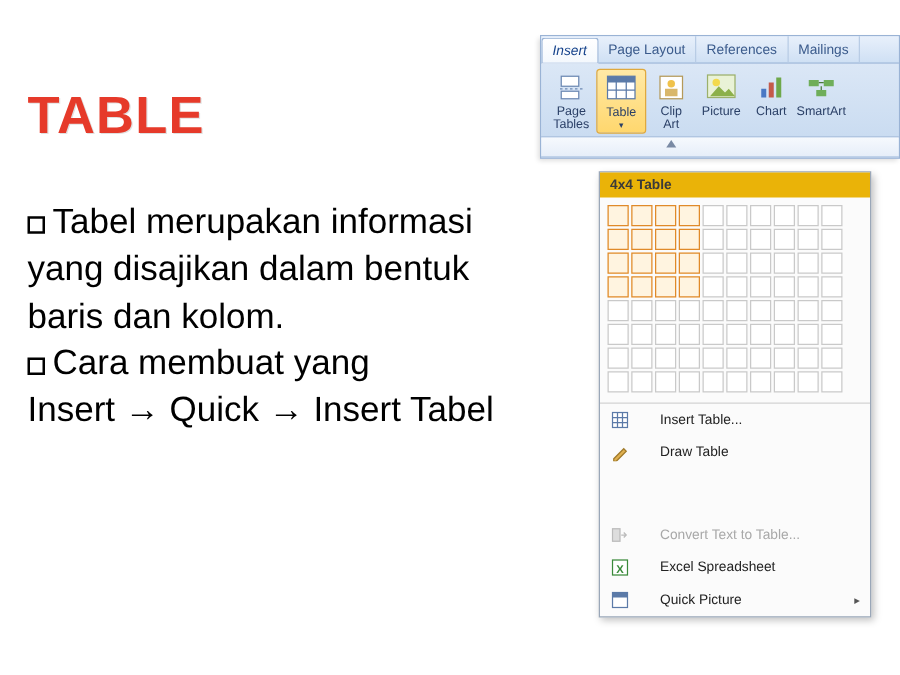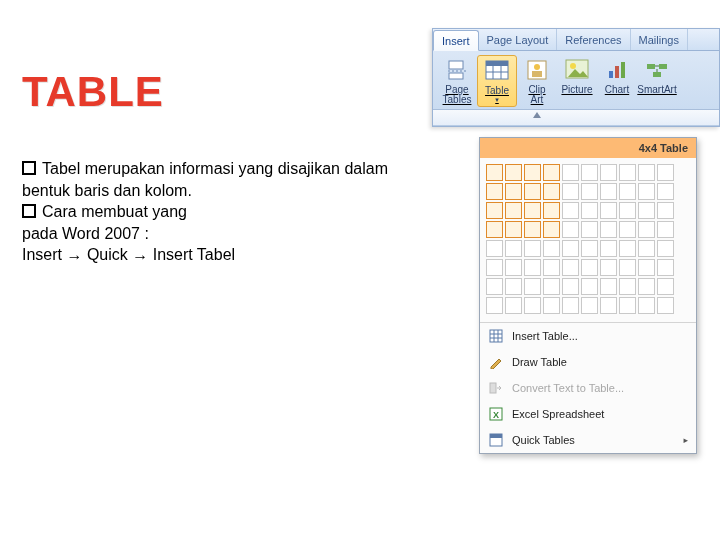--- a/index.html
+++ b/index.html
@@ -26,21 +26,21 @@
     color: #e63a2a;
     text-shadow: 1px 1px 0 rgba(0,0,0,.12);
     font-family: "Arial Black", Arial, sans-serif;
     letter-spacing: 1px;
   }
   .body-text {
     position: absolute;
     left: 22px;
     top: 158px;
     width: 400px;
-    font-size: 16px;
+    font-size: 28px;
     line-height: 1.35;
     color: #000;
   }
   .bullet {
     display: inline-block;
     width: 14px; height: 14px;
     border: 2px solid #000;
     margin-right: 6px;
     vertical-align: -1px;
   }
@@ -73,28 +73,28 @@
   }
   .tab.active {
     background: linear-gradient(#fff,#f4f8fd);
     color: #15428b;
     font-weight: 400;
     border: 1px solid #9ab3d5;
     border-bottom: 1px solid #f4f8fd;
     position: relative;
     top: 1px;
     border-radius: 3px 3px 0 0;
+    font-style: italic;
   }
   .ribbon-body {
     display: flex;
     gap: 0;
     padding: 4px 1px 2px 4px;
     background: linear-gradient(#dbe7f6,#cadcf1);
     border-bottom: 1px solid #a8bedb;
-    text-decoration: underline;
   }
   .rbtn {
     display: flex;
     flex-direction: column;
     align-items: center;
     justify-content: flex-start;
     width: 40px;
     padding: 2px 1px;
     font-size: 10px;
     color: #2a3f66;
@@ -130,22 +130,21 @@
     width: 218px;
     background: #fbfbfb;
     border: 1px solid #9aa7b8;
     box-shadow: 2px 3px 6px rgba(0,0,0,.25);
   }
   .dd-title {
     padding: 4px 8px;
     font-size: 11px;
     font-weight: 700;
     color: #3a3a3a;
-    background: #fdba74;
-    text-align: right;
+    background: #eab308;
   }
   .grid {
     padding: 6px 6px 8px 6px;
     display: grid;
     grid-template-columns: repeat(10, 17px);
     grid-auto-rows: 17px;
     gap: 2px;
   }
   .cell {
     width: 17px; height: 17px;
@@ -155,23 +154,23 @@
   .cell.sel {
     border: 1px solid #e08a2a;
     background: #fff4e0;
   }
   .sep { height:1px; background:#d4d4d4; margin: 0; }
   .menu-item {
     display: flex; align-items: center;
     padding: 5px 8px;
     font-size: 11px;
     color: #222;
-    gap: 8px;
-  }
-  .menu-item.disabled { color: #a8a8a8; }
+    gap: 24px;
+  }
+  .menu-item.disabled { color: #a8a8a8; margin-top: 40px; }
   .menu-item .mi-icon {
     width: 16px; height: 16px; flex: 0 0 16px;
     display: flex; align-items: center; justify-content: center;
   }
   .menu-item .mi-arrow {
     margin-left: auto; font-size: 9px; color: #555;
   }
   
   svg { display:block; }
 </style>
@@ -182,21 +181,20 @@
 
   <div class="title">TABLE</div>
 
   <div class="body-text">
     <div>
       <span class="bullet"></span><span>Tabel</span><span> merupakan informasi yang disajikan dalam bentuk baris dan kolom.</span>
     </div>
     <div>
       <span class="bullet"></span><span>Cara</span><span> membuat yang</span>
     </div>
-    <div>pada Word 2007  :</div>
     <div>Insert  → Quick → Insert Tabel</div>
   </div>
 
   <div class="ribbon-panel">
     <div class="tab-row">
       <div class="tab active">Insert</div>
       <div class="tab">Page Layout</div>
       <div class="tab">References</div>
       <div class="tab">Mailings</div>
     </div>
@@ -411,20 +409,20 @@
         <span>Excel Spreadsheet</span>
       </div>
 
       <div class="menu-item">
         <span class="mi-icon">
           <svg width="14" height="14">
               <rect x="1" y="1" width="12" height="12" fill="#fff" stroke="#5b7aa8"></rect>
               <rect x="1" y="1" width="12" height="4" fill="#5b7aa8"></rect>
             </svg>
         </span>
-        <span>Quick Tables</span>
+        <span>Quick Picture</span>
         <span class="mi-arrow">▸</span>
       </div>
 
     </div>
   </div>
 
 </div>
 
 </body></html>

